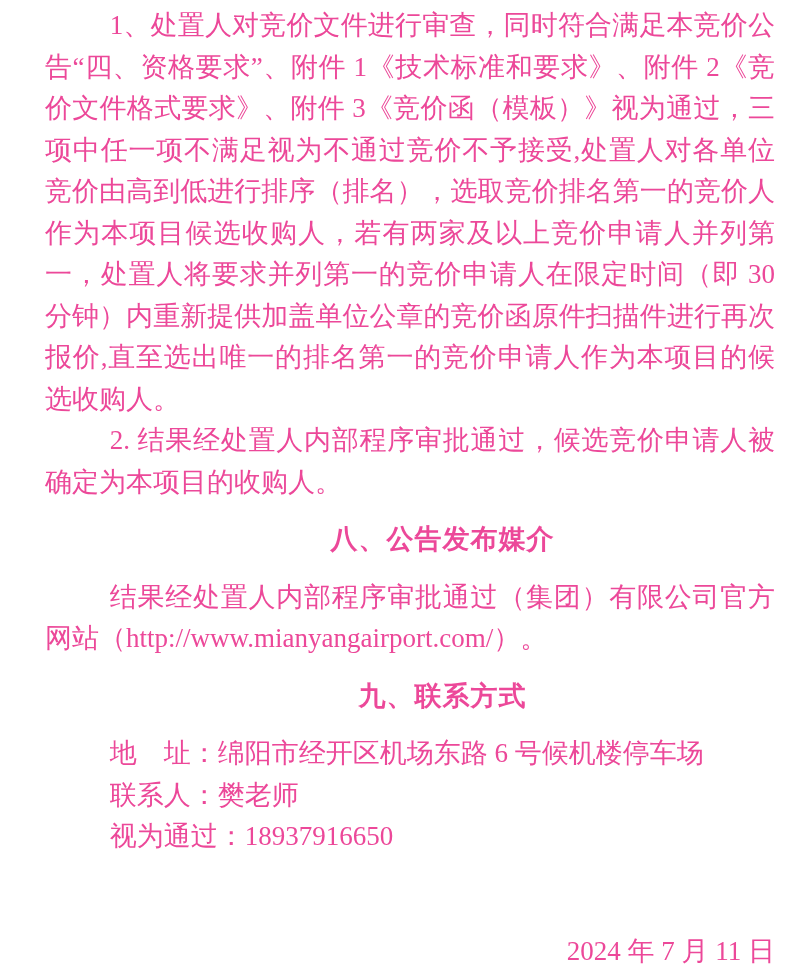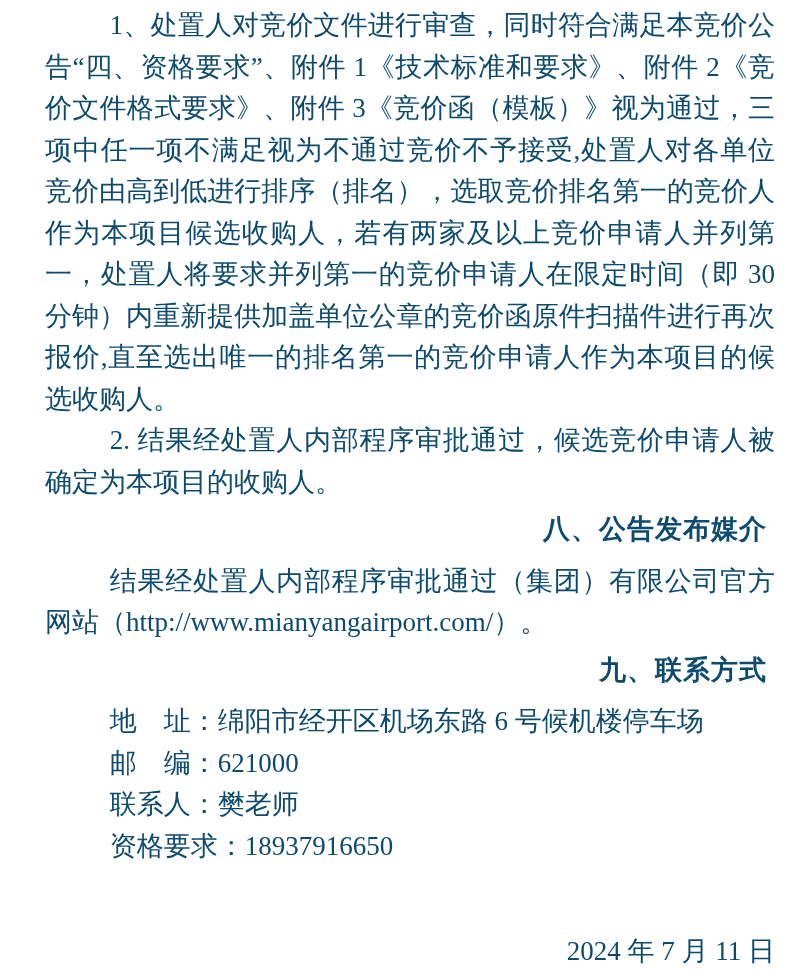--- a/index.html
+++ b/index.html
@@ -5,42 +5,42 @@
   html, body {
     margin: 0;
     padding: 0;
     background: #ffffff;
   }
   .page {
     position: relative;
     width: 800px;
     height: 971px;
     background: #ffffff;
-    color: #0c4a6e;
+    color: #ec4899;
     font-family: "Liberation Serif", "DejaVu Serif", serif;
     overflow: hidden;
   }
   .content {
     position: absolute;
     top: 5px;
     left: 45px;
     width: 730px;
     font-size: 27px;
     line-height: 41.5px;
     text-align: justify;
   }
   p.body-para {
     margin: 0;
     text-indent: 2.4em;
   }
   p.section-heading {
-    margin: 8px;
+    margin: 16px;
     text-indent: 2.4em;
-    text-align: right;
-    font-family: Liberation Mono, monospace;
+    text-align: center;
+    font-family: Liberation Serif, serif;
     font-weight: bold;
     letter-spacing: 1px;
   }
   .contact-line {
     margin: 0;
     text-indent: 2.4em;
     text-align: left;
     white-space: nowrap;
   }
   .date-line {
@@ -67,28 +67,25 @@
 
     <p class="body-para">结果经处置人内部程序审批通过（集团）有限公司官方网站（http://www.mianyangairport.com/）。</p>
 
     <p class="section-heading">九、联系方式</p>
 
 
     <p class="contact-line">
       <span>地　址：</span><span>绵阳市经开区机场东路 6 号候机楼停车场</span>
     </p>
 
-    <p class="contact-line">
-      <span>邮　编：</span><span>621000</span>
-    </p>
 
     <p class="contact-line">
       <span>联系人：</span><span>樊老师</span>
     </p>
 
     <p class="contact-line">
-      <span>资格要求：</span><span>18937916650</span>
+      <span>视为通过：</span><span>18937916650</span>
     </p>
 
   </div>
 
   <div class="date-line">2024 年 7 月 11 日</div>
 </div>
 
 </body></html>

